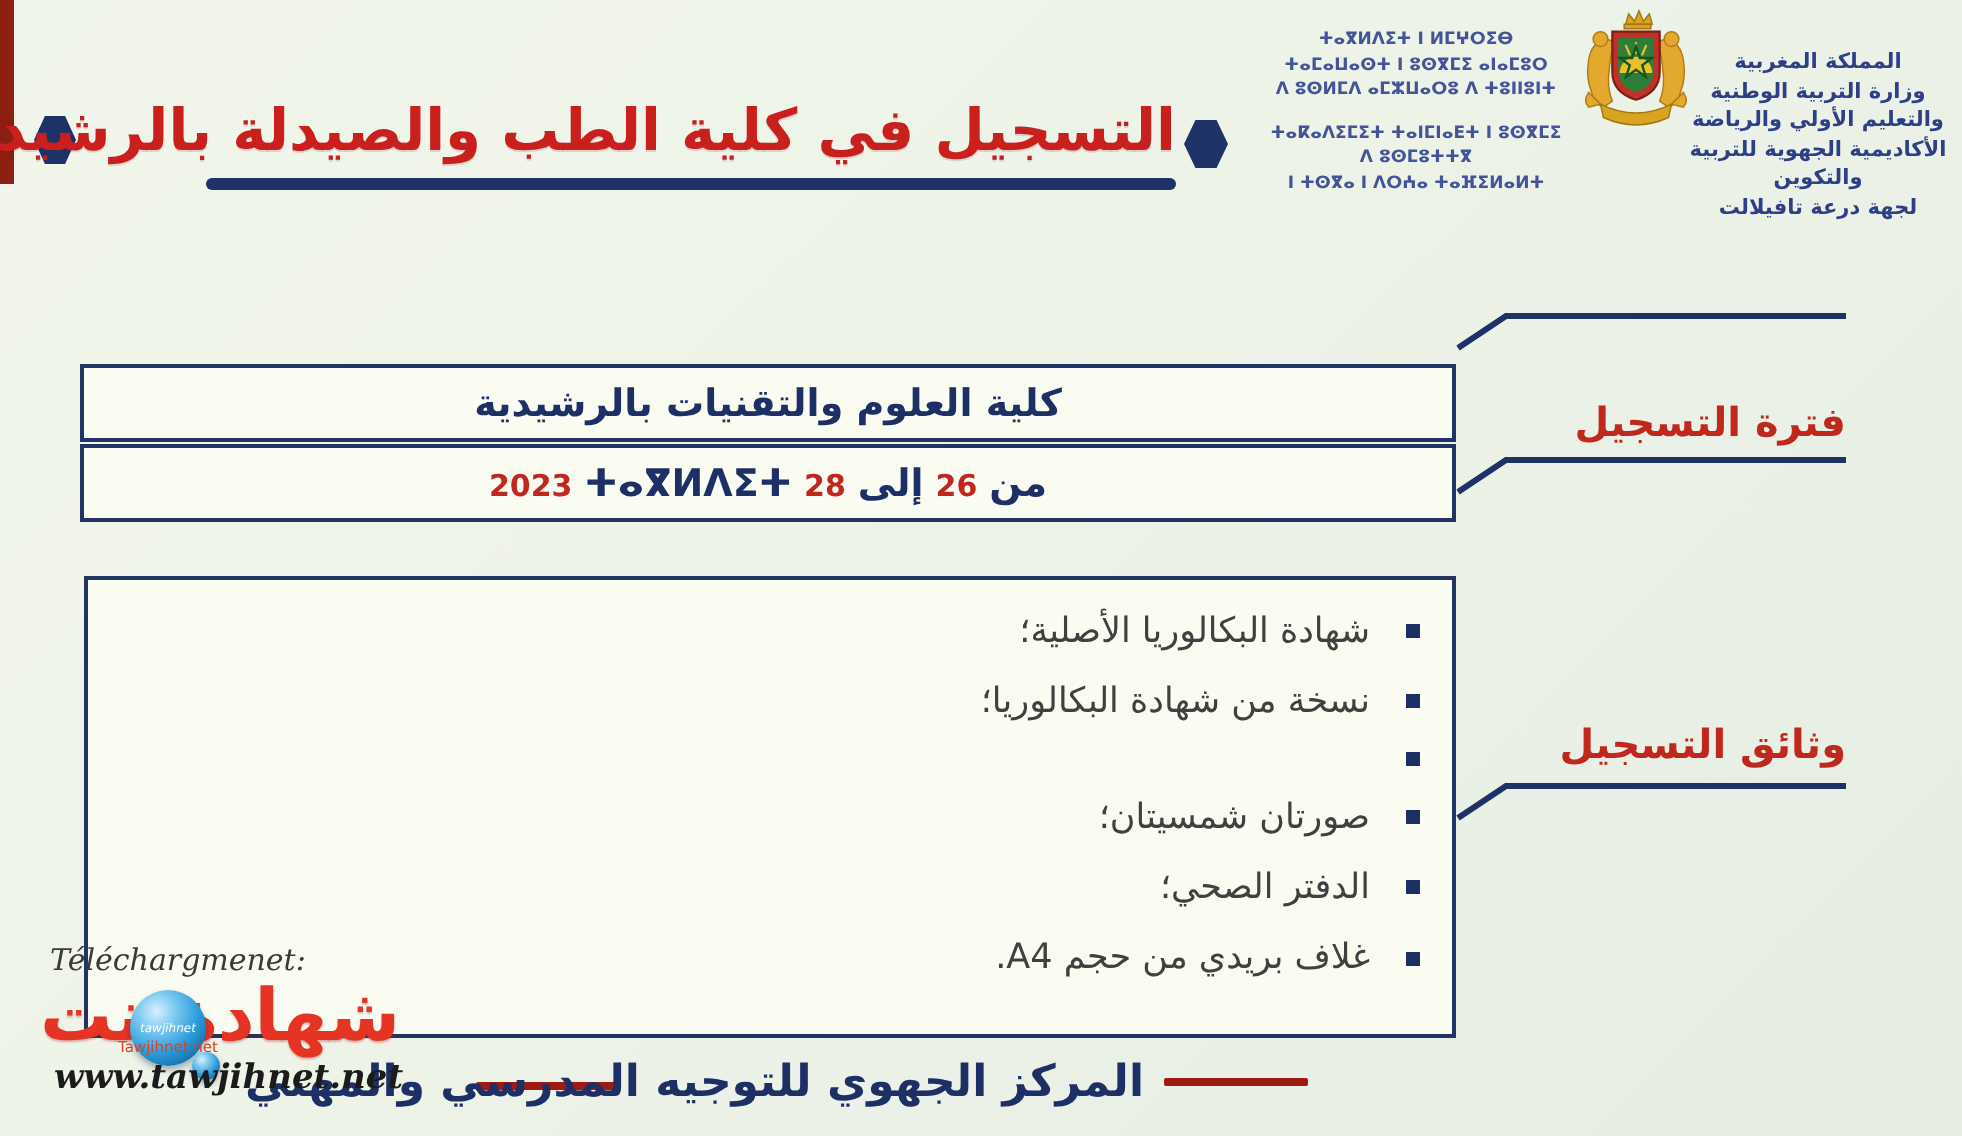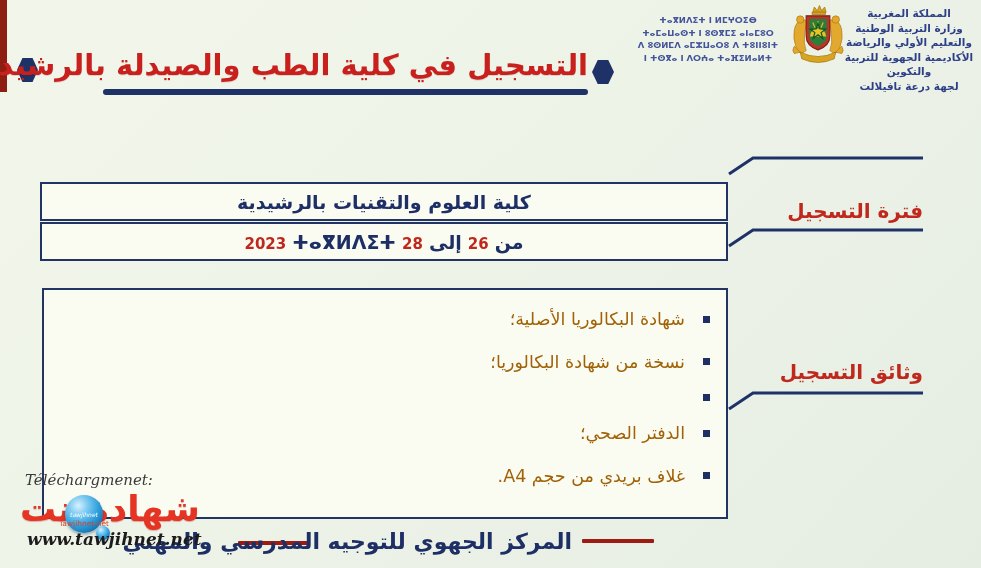--- a/index.html
+++ b/index.html
@@ -17,21 +17,21 @@
   .main-title{
     left:40px;top:42px;width:548px;height:46px;line-height:46px;
     text-align:center;direction:rtl;color:#c9201d;font-weight:bold;font-size:29px;
     text-shadow:0 1px 0 rgba(120,20,20,.15);white-space:nowrap;
   }
   .hexagon{background:#1e3268;clip-path:polygon(0 50%,26% 0,74% 0,100% 50%,74% 100%,26% 100%);}
   .hex-left{left:17px;top:58px;width:21px;height:24px;}
   .hex-right{left:592px;top:60px;width:22px;height:24px;}
   .title-underline{left:103px;top:89px;width:485px;height:6px;background:#1e3268;border-radius:3px;}
 
-  .ministry-ar{right:6px;top:6px;width:132px;text-align:center;direction:rtl;
+  .ministry-ar{right:6px;top:24px;width:132px;text-align:center;direction:rtl;
     color:#2d3f87;font-size:10.5px;font-weight:bold;line-height:14.5px;}
   .tifinagh{left:634px;top:14px;width:148px;text-align:center;color:#44549a;
     font-size:8.5px;line-height:12.5px;font-weight:bold;}
   .tifinagh .block2{margin-top:9px;}
   .emblem{left:781px;top:3px;}
 
   
   .section-label{right:58px;text-align:right;direction:rtl;color:#c0281e;
     font-weight:bold;font-size:20px;white-space:nowrap;}
   .label-venue{top:126px;}
@@ -44,21 +44,21 @@
   .box-period{left:40px;top:222px;width:688px;height:39px;}
   .box-value{width:100%;height:100%;display:flex;align-items:center;justify-content:center;
     direction:rtl;color:#1e2f66;font-weight:bold;font-size:19px;}
   .box-period .navy{color:#1e2f66;font-weight:bold;font-size:19px;}
   .box-period .red{color:#c0281e;font-weight:bold;font-size:15px;}
   .period-line{display:flex;gap:6px;direction:rtl;align-items:baseline;}
 
   .box-docs{left:42px;top:288px;width:686px;height:231px;}
   .docs-list{list-style:none;margin:0;padding:8px 16px;height:215px;box-sizing:border-box;
     display:flex;flex-direction:column;justify-content:space-around;direction:rtl;}
-  .docs-list li{display:flex;align-items:center;gap:18px;color:#a16207;font-size:17.5px;}
+  .docs-list li{display:flex;align-items:center;gap:18px;color:#404040;font-size:17.5px;}
   .bullet-square{width:7px;height:7px;background:#1e2f66;flex:0 0 auto;}
 
   
   .footer-line{height:4px;background:#9e1b13;top:541px;border-radius:1px;}
   .footer-line-left{left:238px;width:72px;}
   .footer-line-right{left:582px;width:72px;top:539px;}
   .footer-text{left:316px;top:529px;width:256px;text-align:left;direction:rtl;
     color:#1e2f66;font-weight:bold;font-size:22px;white-space:nowrap;}
 
   
@@ -129,20 +129,21 @@
       <path d="M50,27 l2.6,7.8 8.2,0 -6.6,4.9 2.5,7.9 -6.7,-4.9 -6.7,4.9 2.5,-7.9 -6.6,-4.9 8.2,0 z" fill="none" stroke="#14571f" stroke-width="1.6"></path>
 
       <path d="M26,66 q24,12 48,0 l-2,9 q-22,10 -44,0 z" fill="#d9a520" stroke="#a37712" stroke-width="1"></path>
     </svg>
   </div>
 
   <div class="abs tifinagh">
     <div>ⵜⴰⴳⵍⴷⵉⵜ ⵏ ⵍⵎⵖⵔⵉⴱ</div>
     <div>ⵜⴰⵎⴰⵡⴰⵙⵜ ⵏ ⵓⵙⴳⵎⵉ ⴰⵏⴰⵎⵓⵔ</div>
     <div>ⴷ ⵓⵙⵍⵎⴷ ⴰⵎⵣⵡⴰⵔⵓ ⴷ ⵜⵓⵏⵏⵓⵏⵜ</div>
+    <div class="block2">ⵜⴰⴽⴰⴷⵉⵎⵉⵜ ⵜⴰⵏⵎⵏⴰⴹⵜ ⵏ ⵓⵙⴳⵎⵉ ⴷ ⵓⵙⵎⵓⵜⵜⴳ</div>
     <div>ⵏ ⵜⵙⴳⴰ ⵏ ⴷⵔⵄⴰ ⵜⴰⴼⵉⵍⴰⵍⵜ</div>
   </div>
 
   <div class="abs section-label label-period">فترة التسجيل</div>
   <div class="abs section-label label-docs">وثائق التسجيل</div>
 
   <svg class="abs connectors" width="981" height="568">
     <path d="M729,174 L753,158 H923" stroke="#1e3268" stroke-width="3" fill="none"></path>
     <path d="M729,246 L753,230 H923" stroke="#1e3268" stroke-width="3" fill="none"></path>
     <path d="M729,409 L753,393 H923" stroke="#1e3268" stroke-width="3" fill="none"></path>
@@ -173,20 +174,24 @@
       </li>
       <li>
         <span class="bullet-square"></span>
         <span>نسخة من شهادة البكالوريا؛</span>
       </li>
       <li>
         <span class="bullet-square"></span>
       </li>
       <li>
         <span class="bullet-square"></span>
+        <span>صورتان شمسيتان؛</span>
+      </li>
+      <li>
+        <span class="bullet-square"></span>
         <span>الدفتر الصحي؛</span>
       </li>
       <li>
         <span class="bullet-square"></span>
         <span>غلاف بريدي من حجم A4.</span>
       </li>
     </ul>
   </div>
 
   <div class="abs footer-line footer-line-left"></div>

